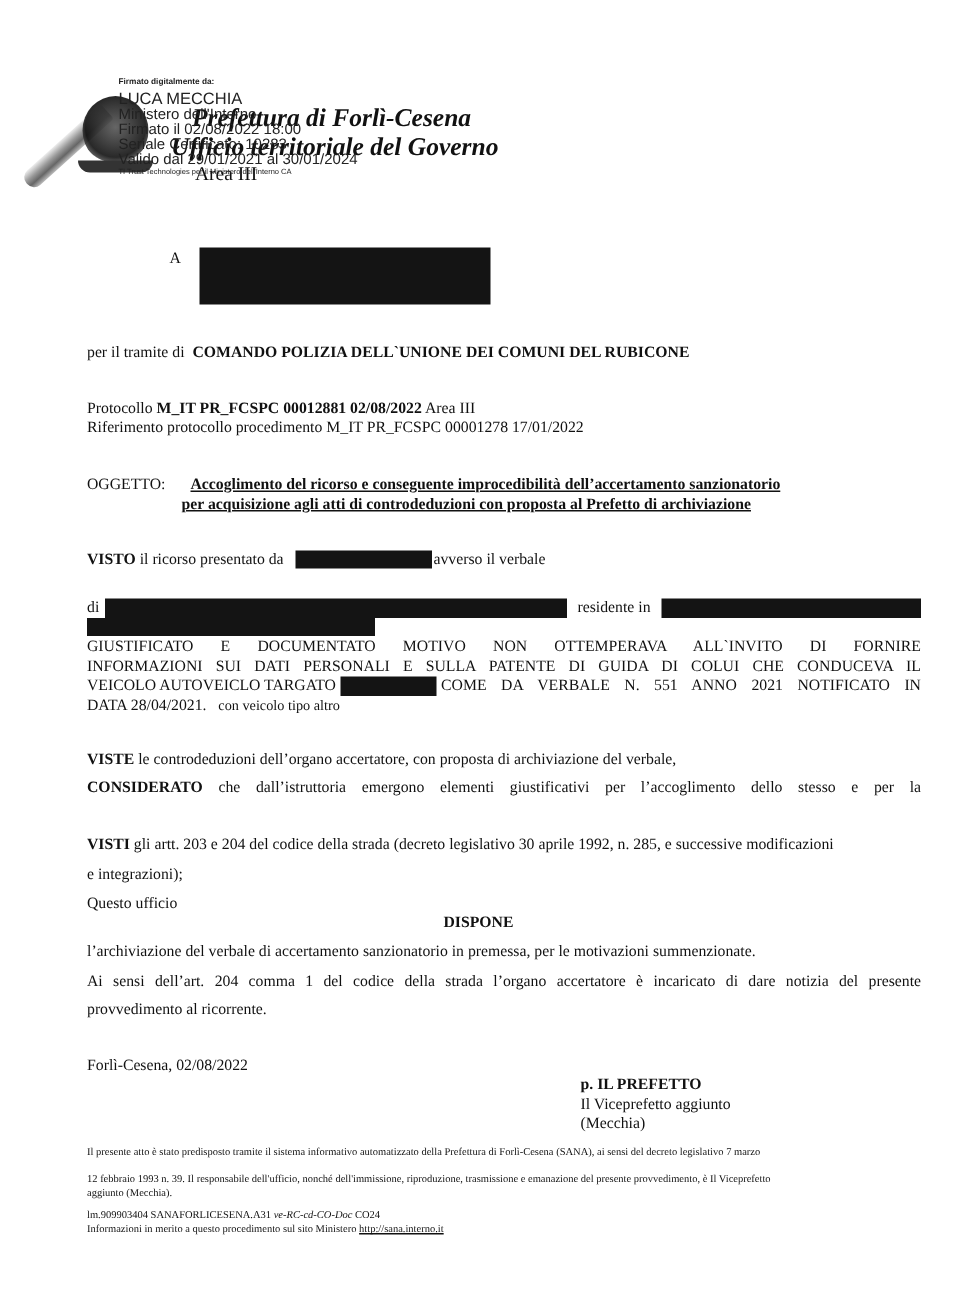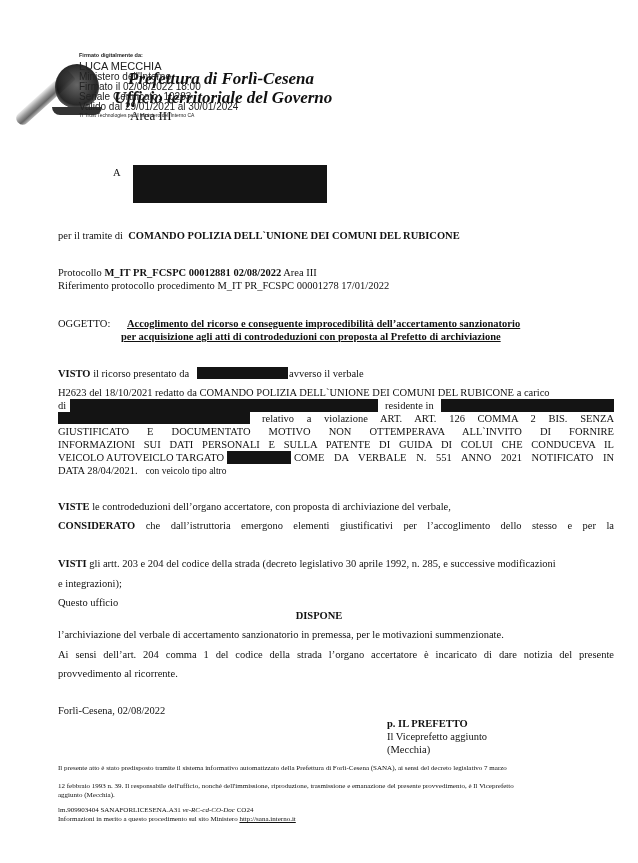--- a/index.html
+++ b/index.html
@@ -76,27 +76,25 @@
   <div class="abs t tb u" style="left:127px; top:296px;">Accoglimento del ricorso e conseguente improcedibilità dell’accertamento sanzionatorio</div>
   <div class="abs t tb u" style="left:121px; top:309px;">per acquisizione agli atti di controdeduzioni con proposta al Prefetto di archiviazione</div>
 
   <div class="abs t" style="left:58px; top:346px;">
     <span class="tb">VISTO</span>
     <span>il ricorso presentato da</span>
   </div>
   <div class="redact" style="left:197px; top:345px; width:91px; height:12px;"></div>
   <div class="abs t" style="left:289px; top:346px;">avverso il verbale</div>
 
-  <div class="abs t" style="left:58px; top:365px; width:556px;">H2623 del 18/10/2021 redatto da COMANDO POLIZIA DELL`UNIONE DEI COMUNI DEL RUBICONE a carico</div>
   <div class="abs t" style="left:58px; top:378px;">di</div>
   <div class="redact" style="left:70px; top:377px; width:308px; height:13px;"></div>
   <div class="abs t" style="left:385px; top:378px;">residente in</div>
   <div class="redact" style="left:441px; top:377px; width:173px; height:13px;"></div>
   <div class="redact" style="left:58px; top:390px; width:192px; height:12px;"></div>
-  <div class="abs t justify" style="left:262px; top:391px; width:352px;">relativo  a  violazione  ART.  ART.  126  COMMA  2  BIS.  SENZA</div>
   <div class="abs t justify" style="left:58px; top:404px; width:556px;">GIUSTIFICATO E DOCUMENTATO MOTIVO NON OTTEMPERAVA ALL`INVITO DI FORNIRE</div>
   <div class="abs t justify" style="left:58px; top:417px; width:556px;">INFORMAZIONI SUI DATI PERSONALI E SULLA PATENTE DI GUIDA DI COLUI CHE CONDUCEVA IL</div>
   <div class="abs t" style="left:58px; top:430px;">VEICOLO AUTOVEICLO TARGATO</div>
   <div class="redact" style="left:227px; top:429px; width:64px; height:13px;"></div>
   <div class="abs t" style="left:294px; top:430px; width:320px; text-align:justify; text-align-last:justify;">COME DA VERBALE N. 551 ANNO 2021 NOTIFICATO IN</div>
   <div class="abs t" style="left:58px; top:443px;">
     <span>DATA 28/04/2021.</span>&nbsp;&nbsp;
     <span style="font-size:9.5px">con veicolo tipo altro</span>
   </div>
 

